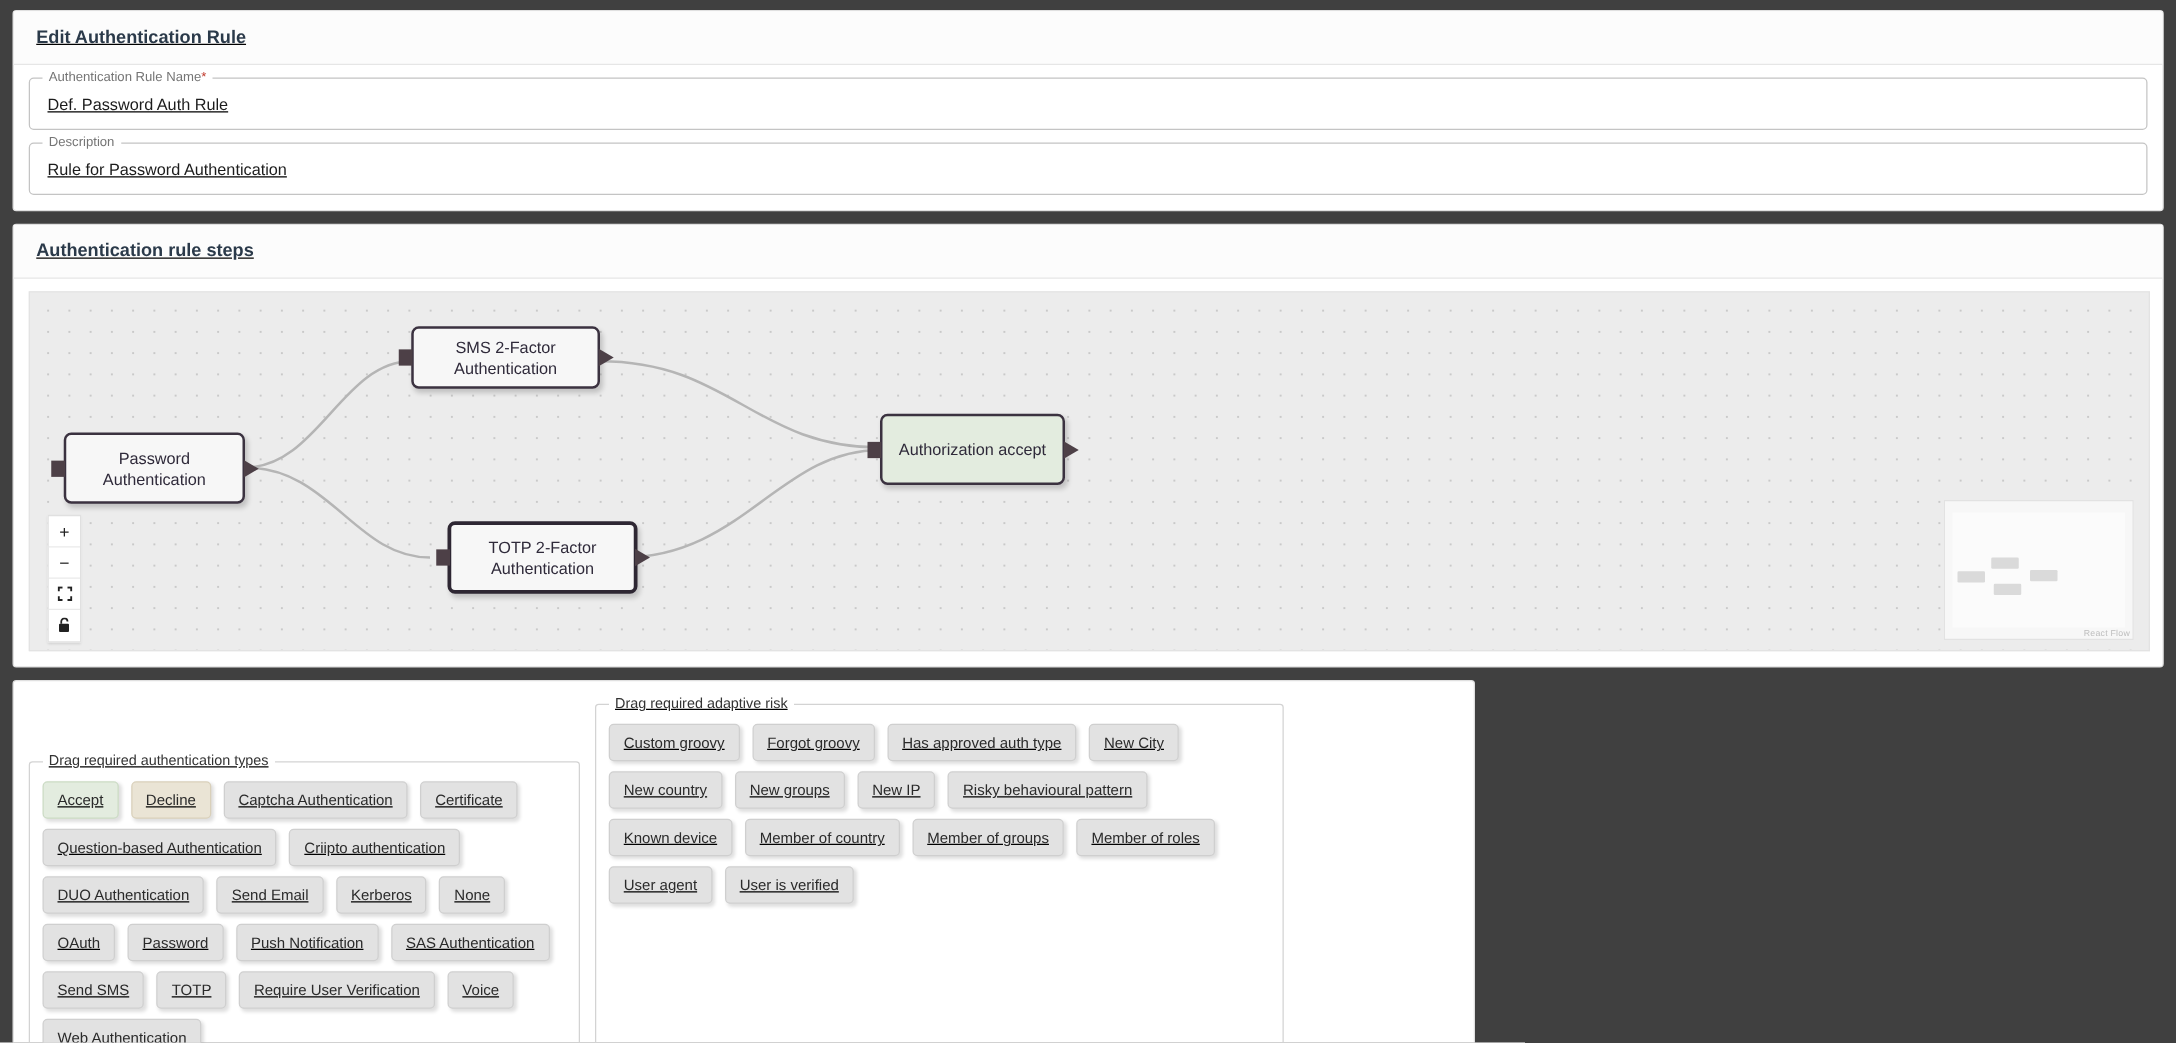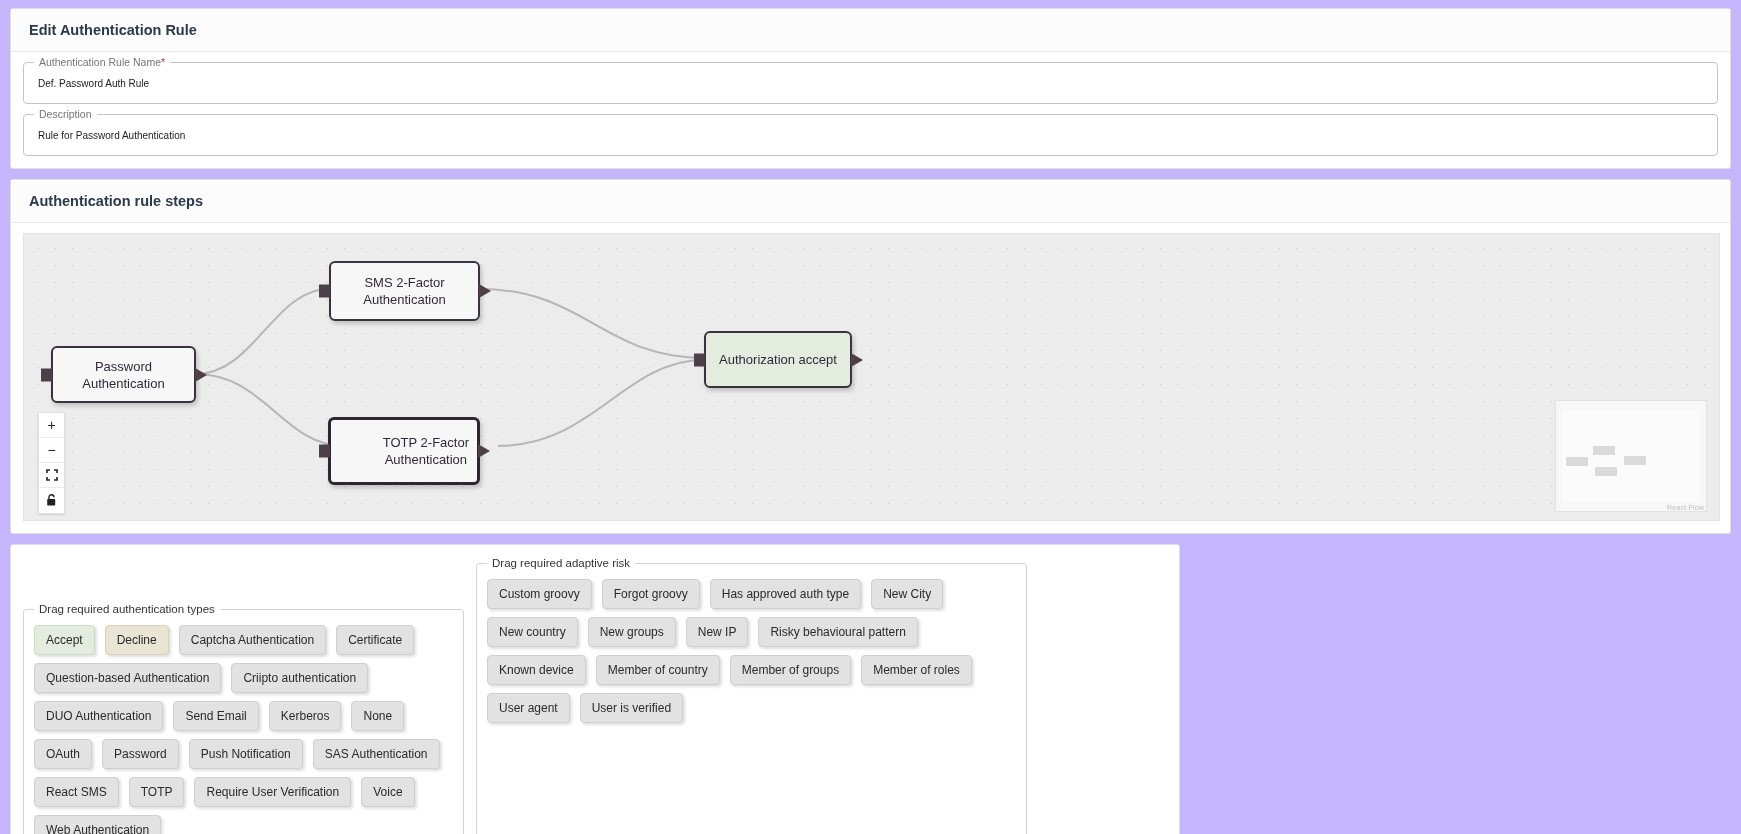--- a/index.html
+++ b/index.html
@@ -6,22 +6,23 @@
   html, body {
     margin: 0; padding: 0;
     width: 1741px; height: 834px;
     background: #f0f0f0;
     font-family: "Liberation Sans", sans-serif;
     overflow: hidden;
   }
   .page {
     position: relative;
     width: 1741px; height: 834px;
-    background: #c4b5fd;
+    background: #404040;
     padding: 8px 10px 0 10px;
+    text-decoration: underline;
   }
 
   
   .card {
     background: #fff;
     border: 1px solid #e0e0e0;
     border-radius: 3px;
   }
   .card-header {
     padding: 13px 18px;
@@ -51,21 +52,21 @@
     top: -7px; left: 10px;
     background: #fff;
     padding: 0 5px;
     font-size: 10.5px;
     color: #757575;
     line-height: 12px;
     white-space: nowrap;
   }
   .req { color: #c0392b; }
   .field-value {
-    font-size: 10px;
+    font-size: 13px;
     color: #1c1c1c;
   }
 
   
   .steps-card { width: 1721px; margin-top: 10px; }
   .canvas-outer { padding: 10px 12px 12px 12px; }
   .canvas {
     position: relative;
     width: 1697px;
     height: 288px;
@@ -251,30 +252,30 @@
 
         <div class="node" style="left:27px; top:112px; width:145px; height:57px;">
           <span class="handle left"></span>
           <span>
             <span>Password</span><br>
             <span>Authentication</span>
           </span>
           <span class="handle right"></span>
         </div>
 
-        <div class="node" style="left:305px; top:27px; width:151px; height:60px;">
+        <div class="node" style="left:305px; top:27px; width:151px; height:50px;">
           <span class="handle left"></span>
           <span>
             <span>SMS 2-Factor</span><br>
             <span>Authentication</span>
           </span>
           <span class="handle right"></span>
         </div>
 
-        <div class="node selected" style="left:304px; top:183px; width:152px; height:68px;justify-content:flex-end;">
+        <div class="node selected" style="left:334px; top:183px; width:152px; height:58px;">
           <span class="handle left"></span>
           <span>
             <span>TOTP 2-Factor</span><br>
             <span>Authentication</span>
           </span>
           <span class="handle right"></span>
         </div>
 
         <div class="node accept-node" style="left:680px; top:97px; width:148px; height:57px;">
           <span class="handle left"></span>
@@ -327,21 +328,21 @@
               <div class="chip">Question-based Authentication</div>
               <div class="chip">Criipto authentication</div>
               <div class="chip">DUO Authentication</div>
               <div class="chip">Send Email</div>
               <div class="chip">Kerberos</div>
               <div class="chip">None</div>
               <div class="chip">OAuth</div>
               <div class="chip">Password</div>
               <div class="chip">Push Notification</div>
               <div class="chip">SAS Authentication</div>
-              <div class="chip">React SMS</div>
+              <div class="chip">Send SMS</div>
               <div class="chip">TOTP</div>
               <div class="chip">Require User Verification</div>
               <div class="chip">Voice</div>
               <div class="chip">Web Authentication</div>
             </div>
         </fieldset>
 
         <fieldset class="fs-risk">
           <legend>Drag required adaptive risk</legend>
           <div class="chips" id="risk-chips">

